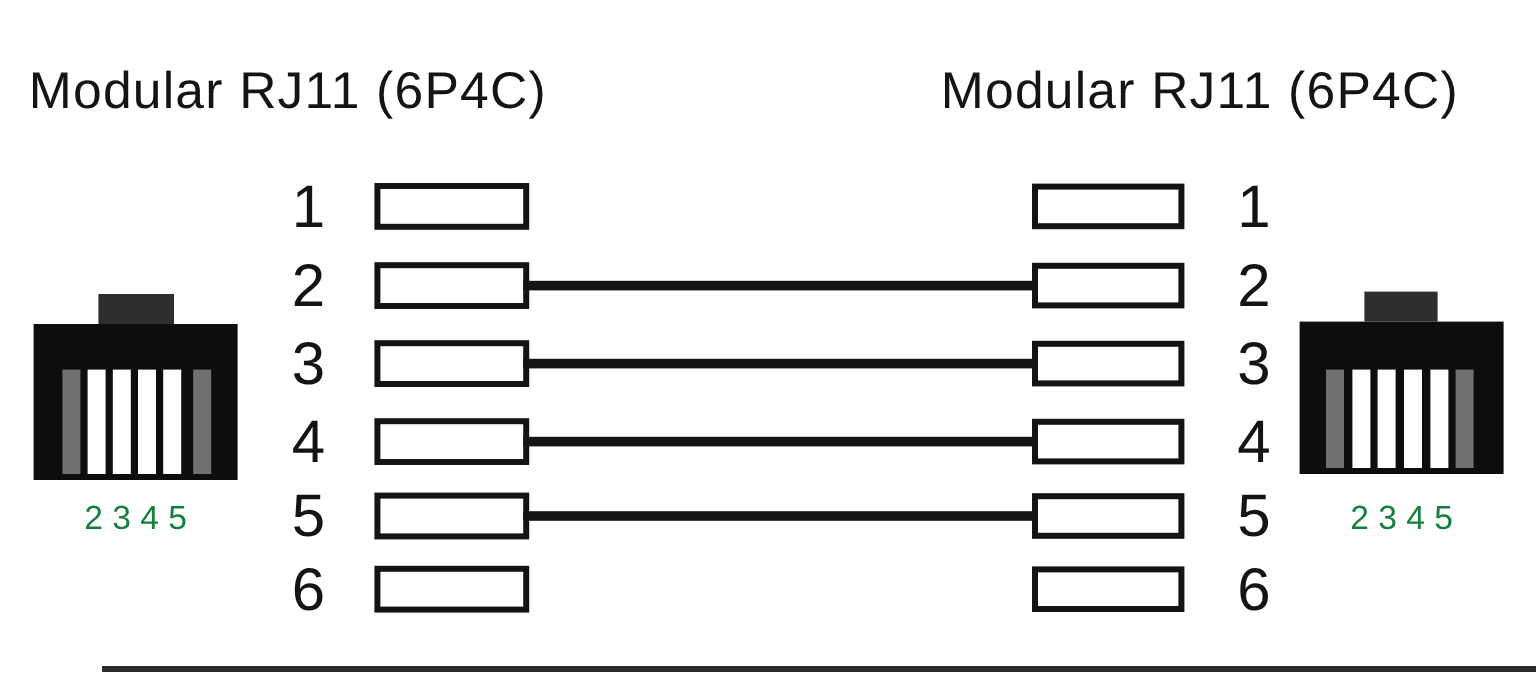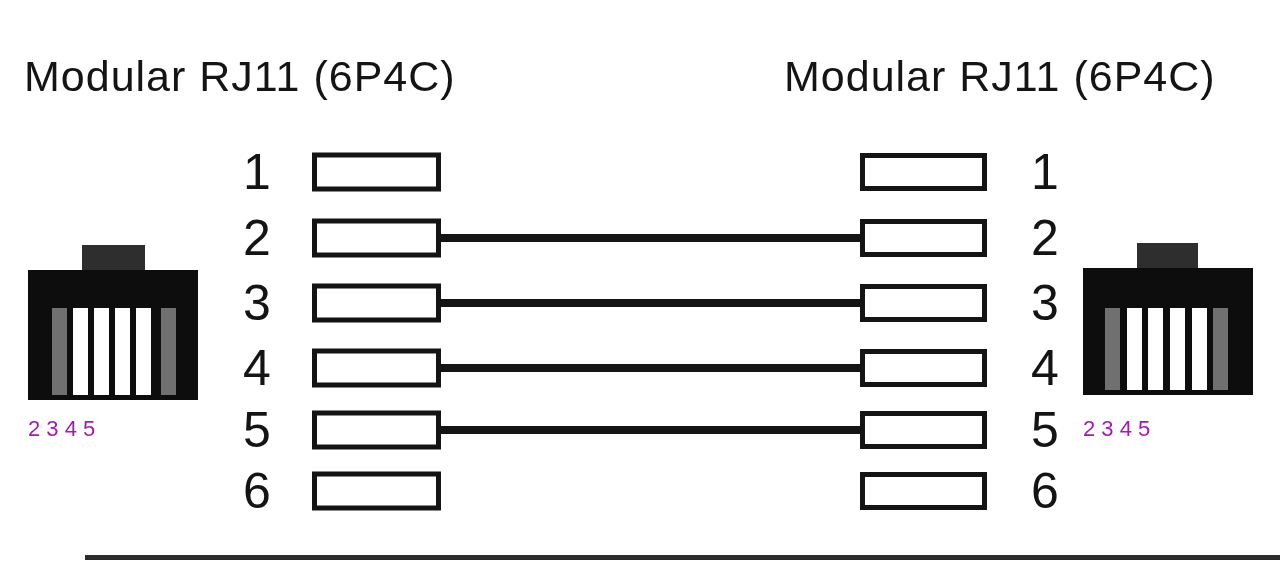--- a/index.html
+++ b/index.html
@@ -54,24 +54,24 @@
   }
 
   
   .jack-tab  { position: absolute; background: #2e2e2e; }
   .jack-body { position: absolute; background: #0d0d0d; }
   .jack-slot { position: absolute; width: 15px; }
   .jack-slot.gray  { background: #707070; }
   .jack-slot.white { background: #ffffff; }
   .jack-label {
     position: absolute;
-    font-size: 22px;
+    font-size: 28px;
     line-height: 1;
-    text-align: left;
-    color: #a21caf;
+    text-align: center;
+    color: #15803d;
     white-space: nowrap;
   }
 
   .bottom-bar {
     position: absolute;
     left: 85px;
     right: 0;
     bottom: 0;
     height: 5px;
     background: #2b2b2b;

